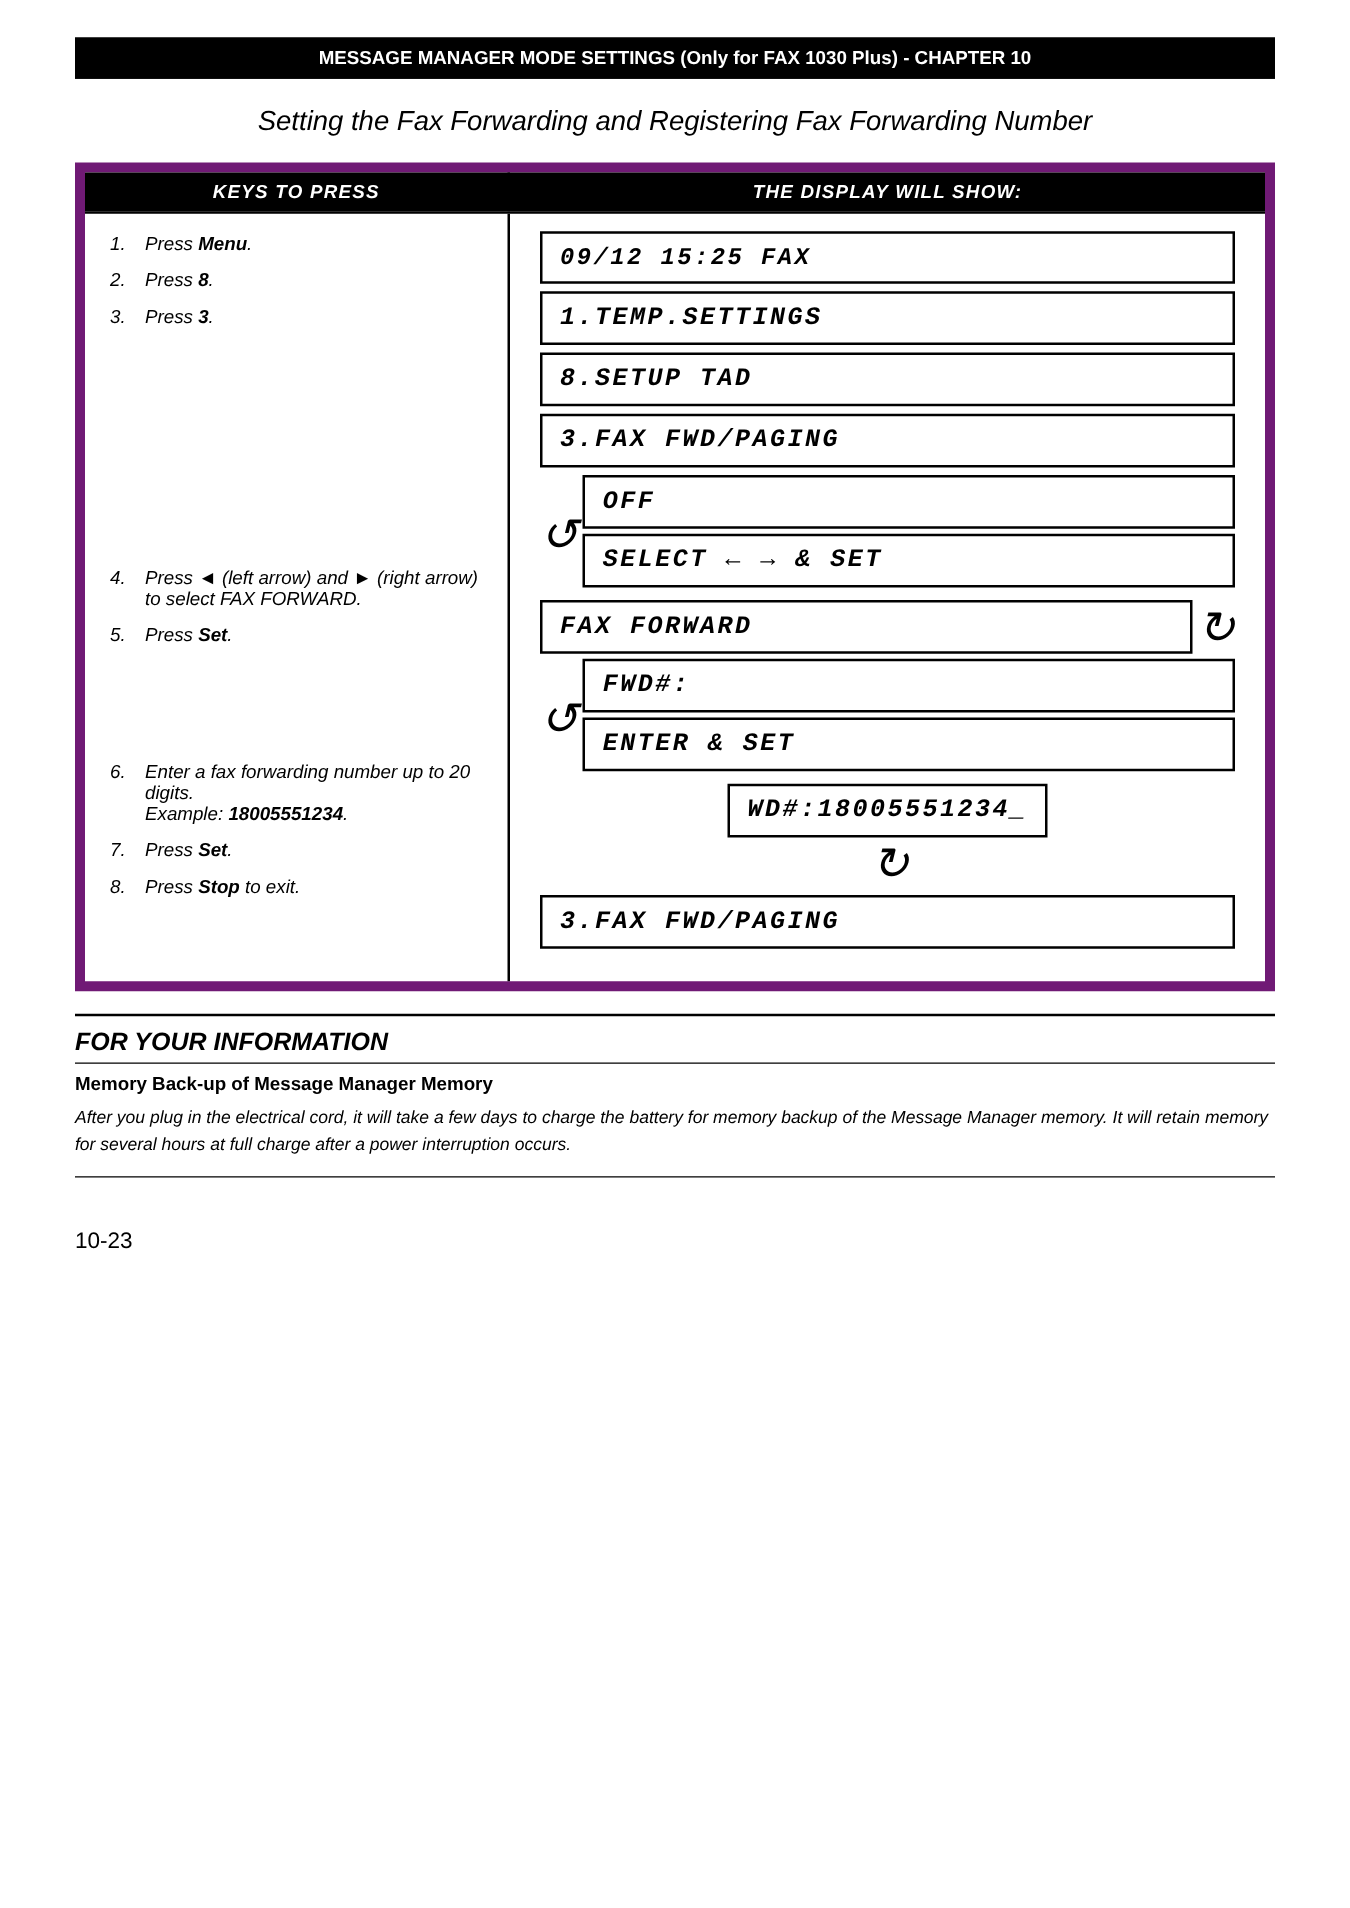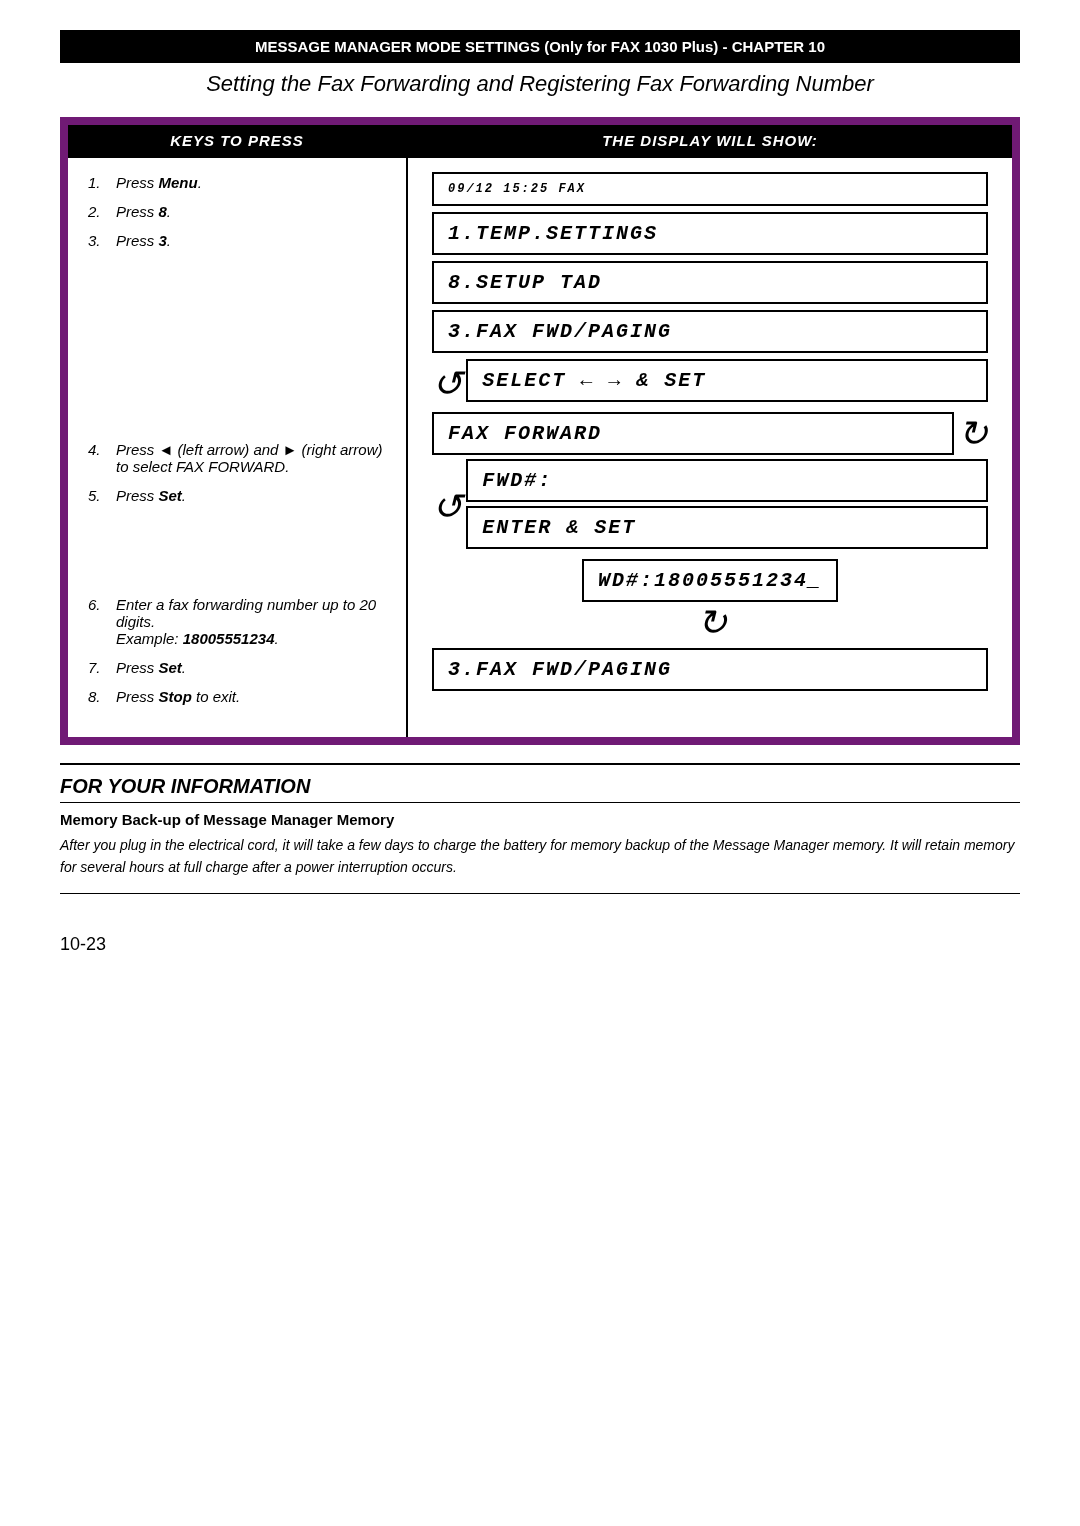--- a/index.html
+++ b/index.html
@@ -13,21 +13,21 @@
     }
 
     .top-banner {
       border: 2px solid #000;
       background: #000;
       color: #fff;
       text-align: center;
       padding: 6px 10px;
       font-size: 15px;
       font-weight: bold;
-      margin-bottom: 8px;
+      margin-bottom: 21px;
     }
 
     .page-title {
       font-size: 22px;
       font-style: italic;
       font-weight: normal;
       text-align: center;
       margin-bottom: 20px;
     }
 
@@ -168,39 +168,42 @@
         </div>
         <div class="step-row">
           <span class="step-num">8.</span>
           <span>Press <strong>Stop</strong> to exit.</span>
         </div>
 
       </div>
 
       <div style="flex:1; padding:14px 24px 20px 24px;">
 
-        <div class="lcd-box" style="font-size:12px;">
+        <div class="lcd-box" style="font-size:19px;">
           <span>09/12  15:25   FAX</span>
         </div>
 
         <div class="lcd-box">
           <span>1.TEMP.SETTINGS</span>
         </div>
 
         <div class="lcd-box">
           <span>8.SETUP TAD</span>
         </div>
 
         <div class="lcd-box">
           <span>3.FAX FWD/PAGING</span>
         </div>
 
         <div style="display:flex; align-items:stretch; margin-bottom:4px;">
           <div style="display:flex; align-items:center; font-size:36px; padding-right:4px;">↺</div>
           <div style="flex:1;">
+            <div class="lcd-box" style="margin-bottom:4px;">
+              <span>OFF</span>
+            </div>
             <div class="lcd-box">
               <span>SELECT ← → &amp; SET</span>
             </div>
           </div>
         </div>
 
         <div style="display:flex; align-items:center; margin-bottom:4px;">
           <div class="lcd-box" style="flex:1; margin-bottom:0;">
             <span>FAX FORWARD</span>
           </div>

